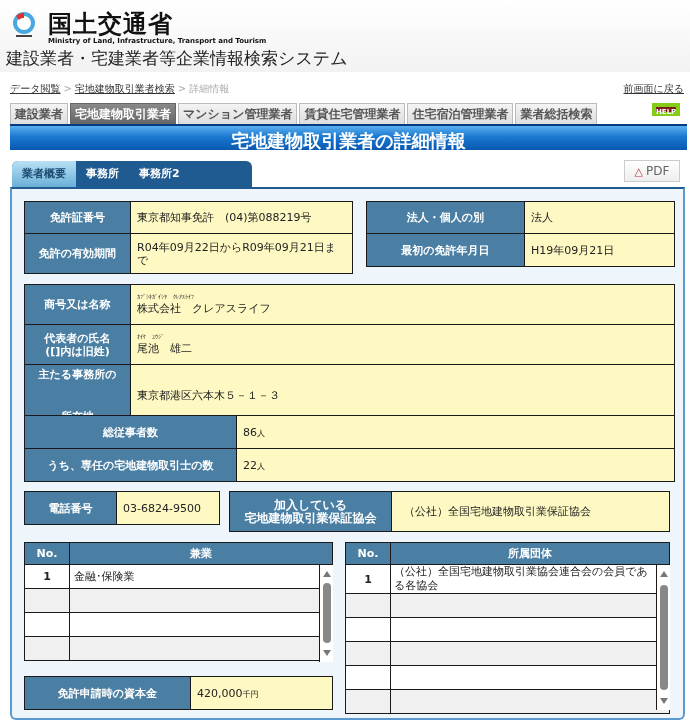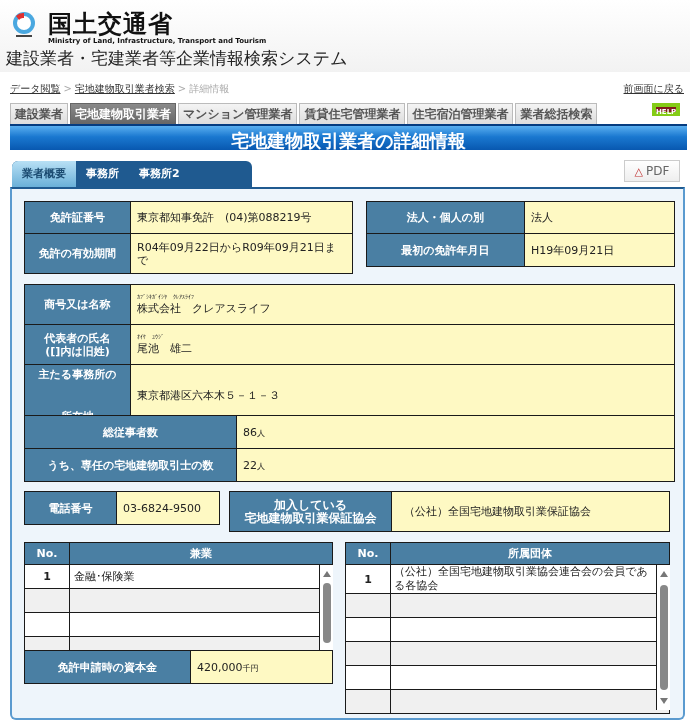--- a/index.html
+++ b/index.html
@@ -199,21 +199,21 @@
       </tr>
     </tbody>
       </table>
     <div class="sb" style="right:0;top:23px;height:97px;">
       <div class="up"></div>
       <div class="thumb" style="top:18px;height:60px;"></div>
       <div class="dn"></div>
     </div>
   </div>
 
-  <table class="grid" style="left:12px;top:461px;width:309px;">
+  <table class="grid" style="left:12px;top:487px;width:309px;">
     <tbody>
         <tr style="height:33px;">
       <th class="lab" style="width:166px;">免許申請時の資本金</th>
       <td class="val"><span>420,000</span><span class="unit">千円</span></td>
     </tr>
   </tbody>
     </table>
 
   <div style="position:absolute;left:333px;top:353px;width:325px;">
     <table class="grid list" style="position:relative;width:325px;">

